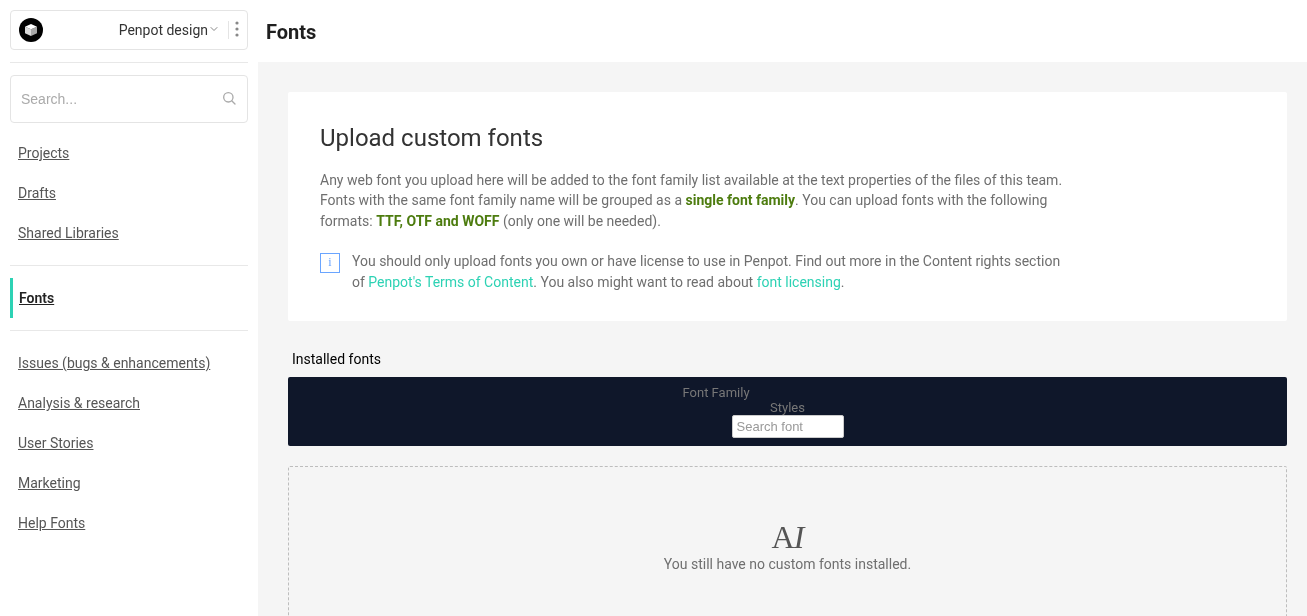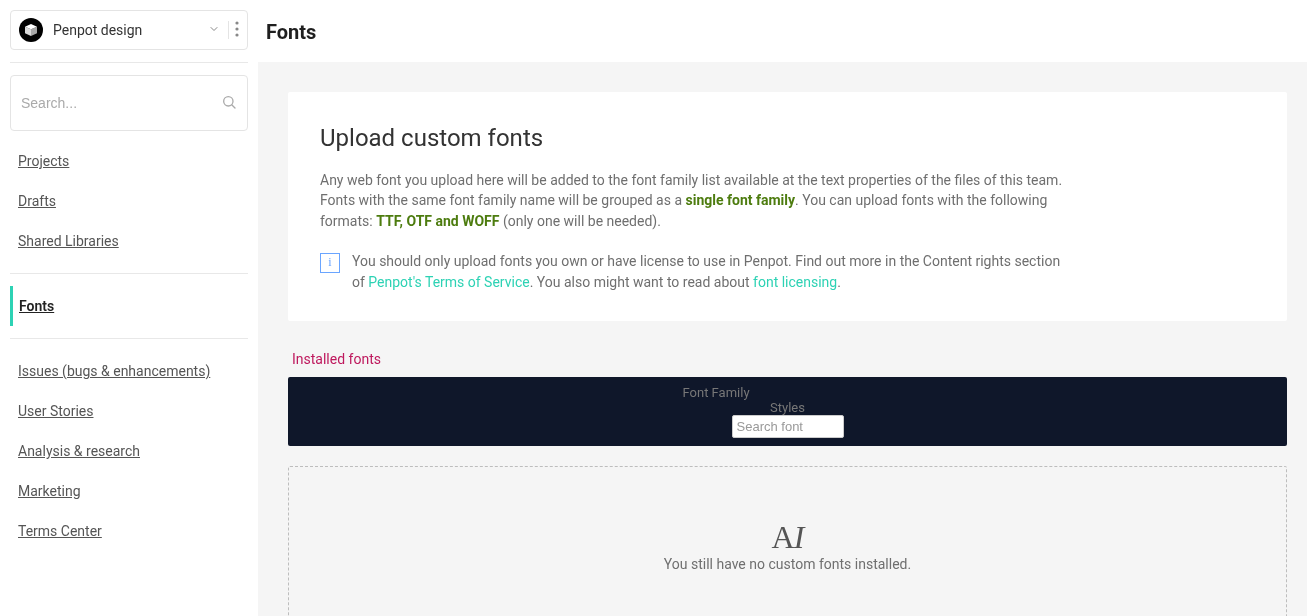--- a/index.html
+++ b/index.html
@@ -32,30 +32,30 @@
     margin-bottom: 8px;
   }
   .team-logo {
     width: 24px; height: 24px;
     border-radius: 50%;
     background: #000;
     display: flex; align-items: center; justify-content: center;
     margin-right: 10px;
   }
   .team-logo svg { width: 16px; height: 16px; }
-  .team-name { flex: 1; color: #333; font-size: 14px; }
+  .team-name { flex: 1; color: #333; font-size: 14px; text-align: right; }
   .team-caret { color: #888; margin-right: 6px; }
   .team-divider { width:1px; height:18px; background:#e4e4e4; margin:0 6px 0 2px;}
   .team-menu { color: #888; cursor: pointer; }
   .hr { height:1px; background:#e8e8e8; margin: 12px 0; }
   .search-box {
     display: flex; align-items:center;
     border: 1px solid #e4e4e4;
     border-radius: 4px;
-    height: 56px;
+    height: 48px;
     padding: 0 10px;
   }
   .search-box input {
     flex:1; border:none; outline:none; font-size:14px; color:#333;
     background: transparent;
   }
   .search-box input::placeholder { color:#aaa; }
   .search-box .sicon { color:#aaa; }
   .nav-list { margin-top: 10px; }
   .nav-item {
@@ -141,21 +141,21 @@
     margin-top:2px;
   }
   .info-text {
     color:#6f6f6f;
     font-size:14px;
     line-height:1.5;
     max-width: 720px;
   }
   .info-text a { color:#2dd2b4; text-decoration:none; }
   .section-label {
-    color:#be185d;
+    color:#000000;
     font-size:14px;
     margin: 30px 0 10px 4px;
   }
   .table-header-row {
     background:#0f172a;
     display:flex;
     align-items:center;
     padding: 8px 20px;
     border-radius:2px;
     flex-direction:column;
@@ -241,44 +241,44 @@
     <div class="hr"></div>
 
     <div class="nav-list">
       <div class="nav-item active">Fonts</div>
     </div>
 
     <div class="hr"></div>
 
     <div class="nav-list">
       <div class="nav-item">Issues (bugs &amp; enhancements)</div>
+      <div class="nav-item">Analysis &amp; research</div>
       <div class="nav-item">User Stories</div>
-      <div class="nav-item">Analysis &amp; research</div>
       <div class="nav-item">Marketing</div>
-      <div class="nav-item">Terms Center</div>
+      <div class="nav-item">Help Fonts</div>
     </div>
   </aside>
 
   <main class="main">
     <div class="main-header">
       <h1>Fonts</h1>
     </div>
 
     <div class="main-body">
       <div class="card">
         <div class="card-header">
           <div class="card-title">Upload custom fonts</div>
         </div>
         <p class="card-desc">
           <span>Any web font you upload here will be added to the font family list available at the text properties of the files of this team. Fonts with the same font family name will be grouped as a </span><b>single font family</b><span>. You can upload fonts with the following formats: </span><b>TTF, OTF and WOFF</b><span> (only one will be needed).</span>
         </p>
         <div class="info-row">
           <div class="info-icon">i</div>
           <div class="info-text">
-            <span>You should only upload fonts you own or have license to use in Penpot. Find out more in the Content rights section of </span><a href="#">Penpot's Terms of Service</a><span>. You also might want to read about </span><a href="#">font licensing</a><span>.</span>
+            <span>You should only upload fonts you own or have license to use in Penpot. Find out more in the Content rights section of </span><a href="#">Penpot's Terms of Content</a><span>. You also might want to read about </span><a href="#">font licensing</a><span>.</span>
           </div>
         </div>
       </div>
 
       <div class="section-label">Installed fonts</div>
 
       <div class="table-header-row">
         <div class="col-family">Font Family</div>
         <div class="col-styles">Styles</div>
         <input class="font-search" type="text" placeholder="Search font" style="">

